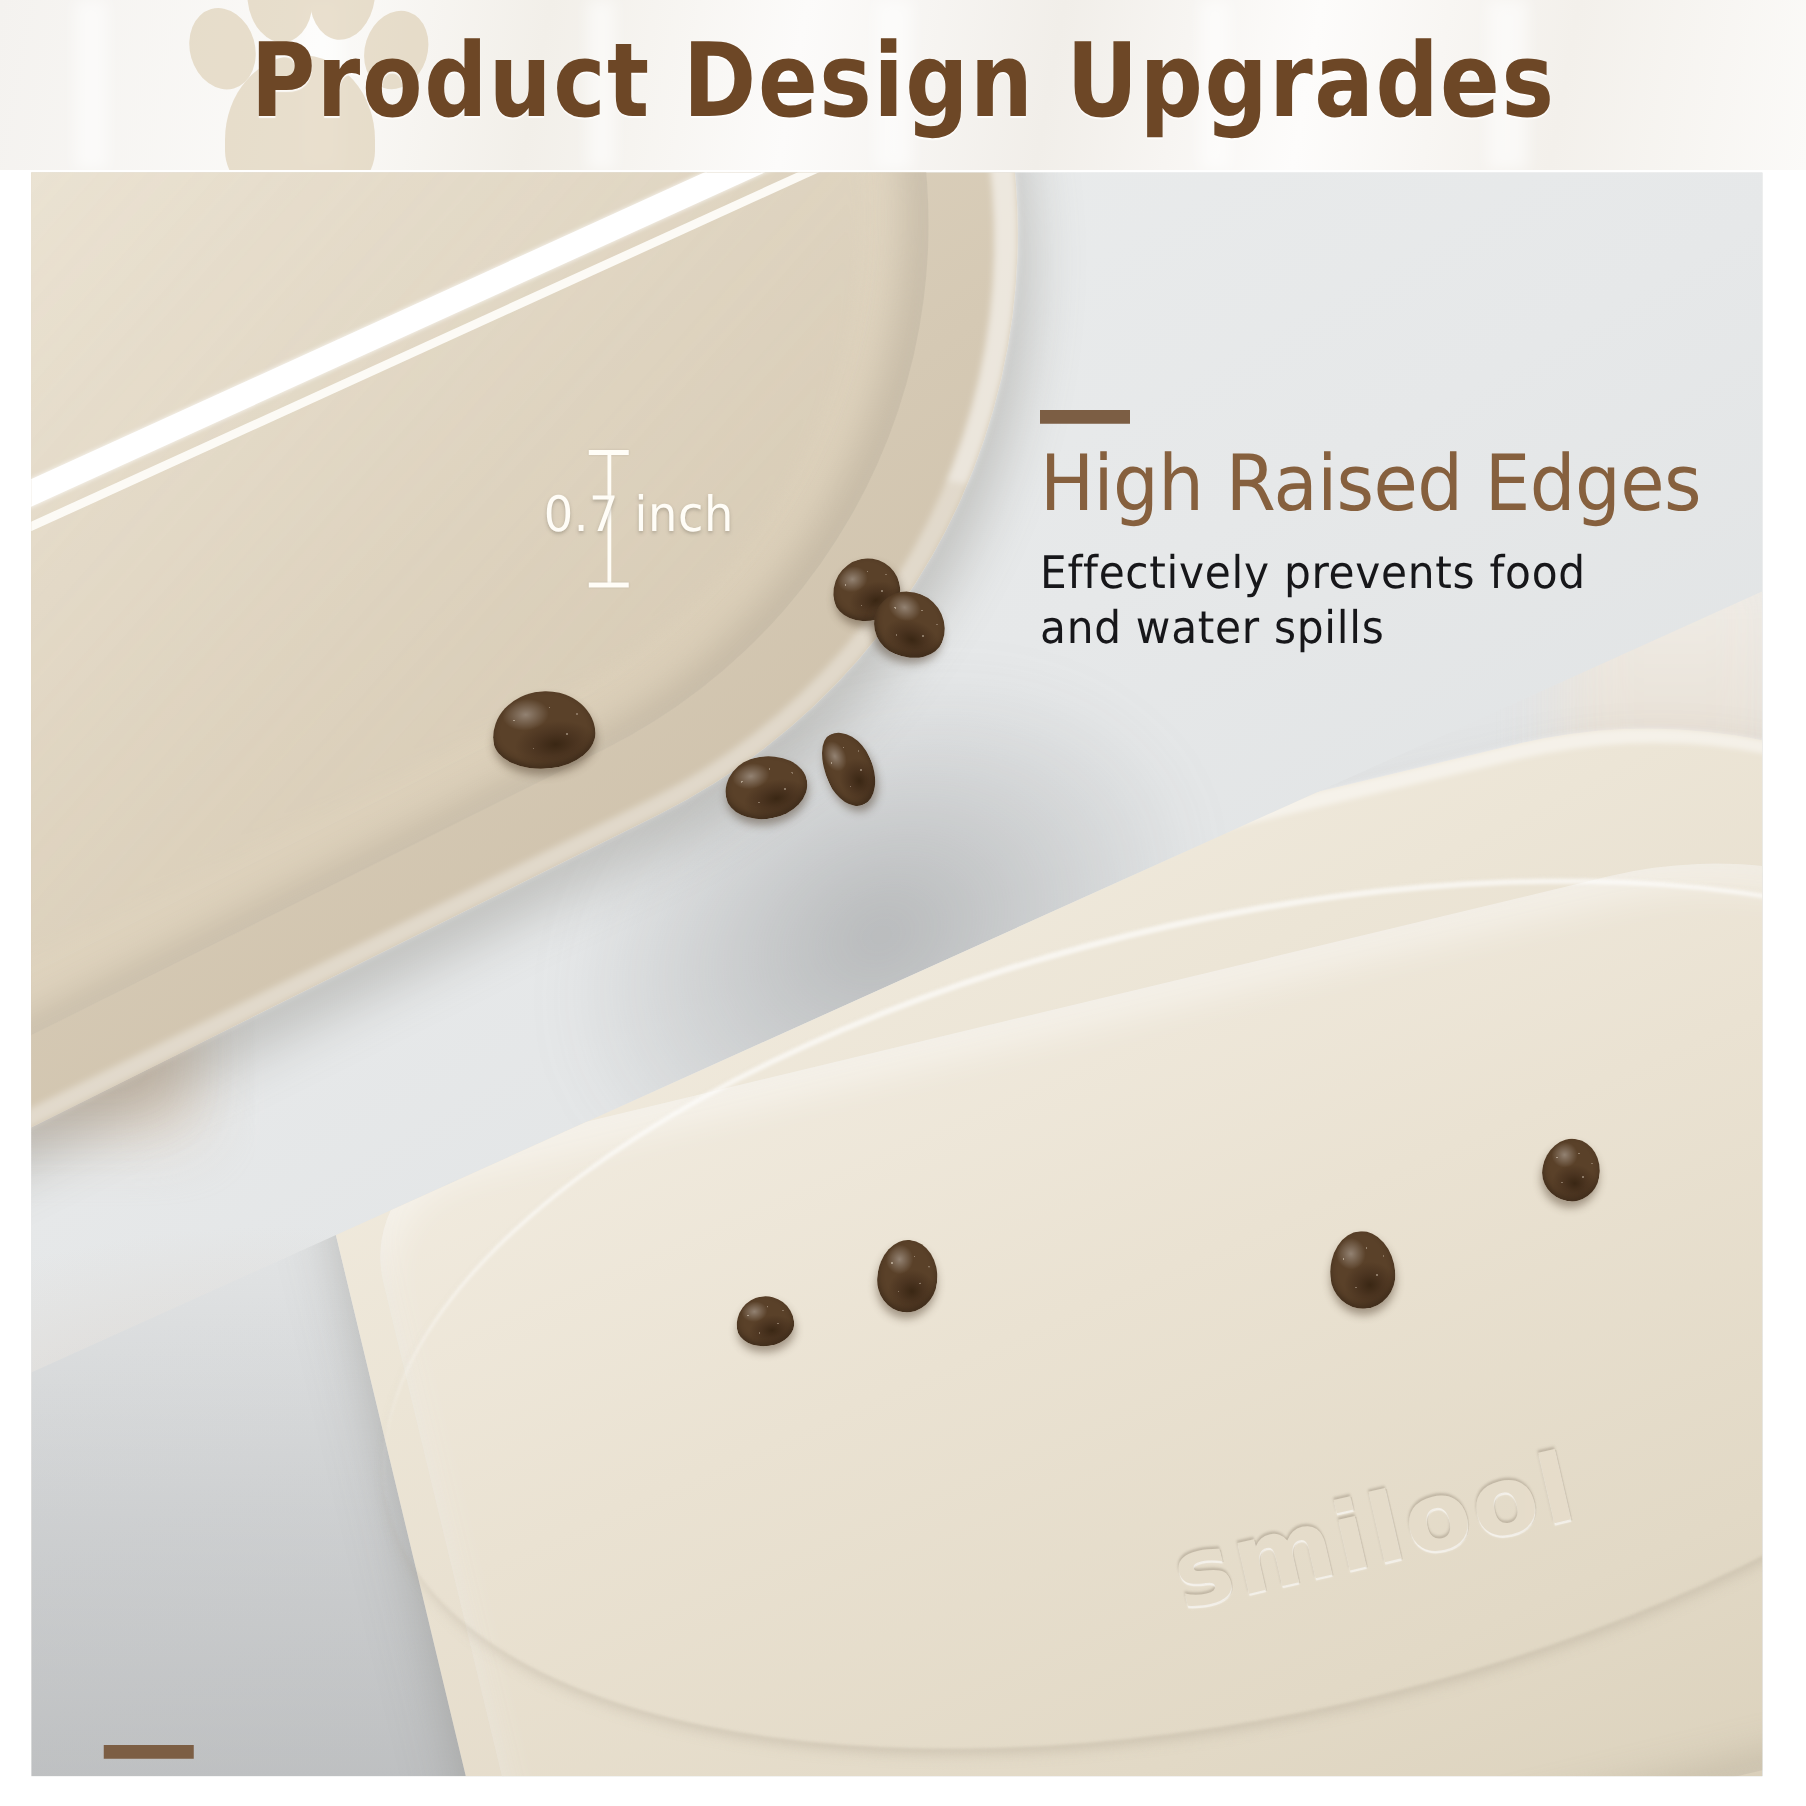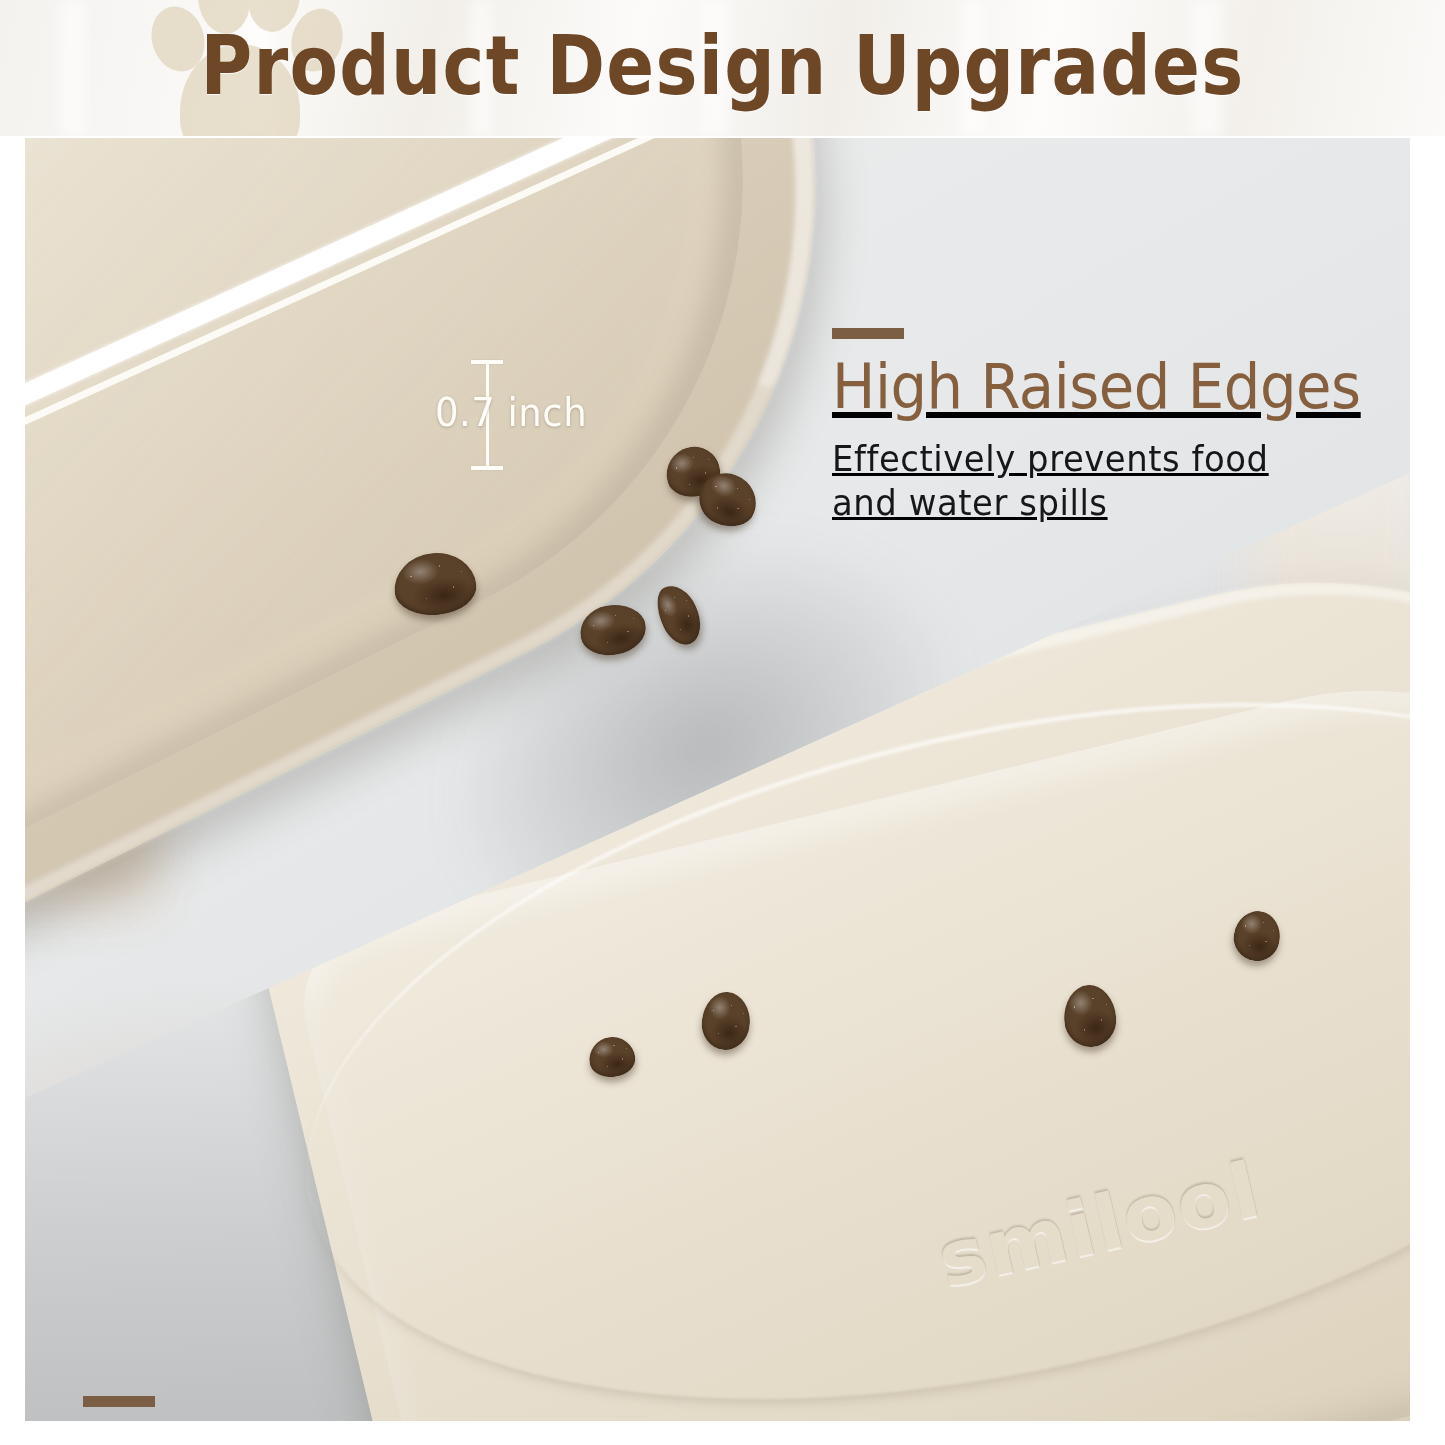--- a/index.html
+++ b/index.html
@@ -253,21 +253,21 @@
     font-family:"DejaVu Sans", sans-serif;
     font-size:39px; font-weight:400; color:#fffdf7;
     letter-spacing:.5px;
     white-space:nowrap;
     text-shadow:0 1px 3px rgba(120,112,100,.45);
     transform:scaleX(.95);
     transform-origin:0 50%;
   }
 
   
-  .callout{ position:absolute;text-decoration:underline; }
+  .callout{ position:absolute; }
   .callout .rule{
     width:72px; height:11px; background:#7c5e44; margin-bottom:14px;
   }
   .callout .headline{
     font-family:"DejaVu Sans", sans-serif;
     font-weight:400;
     color:#86603e;
     white-space:nowrap;
   }
   .callout .sub{

